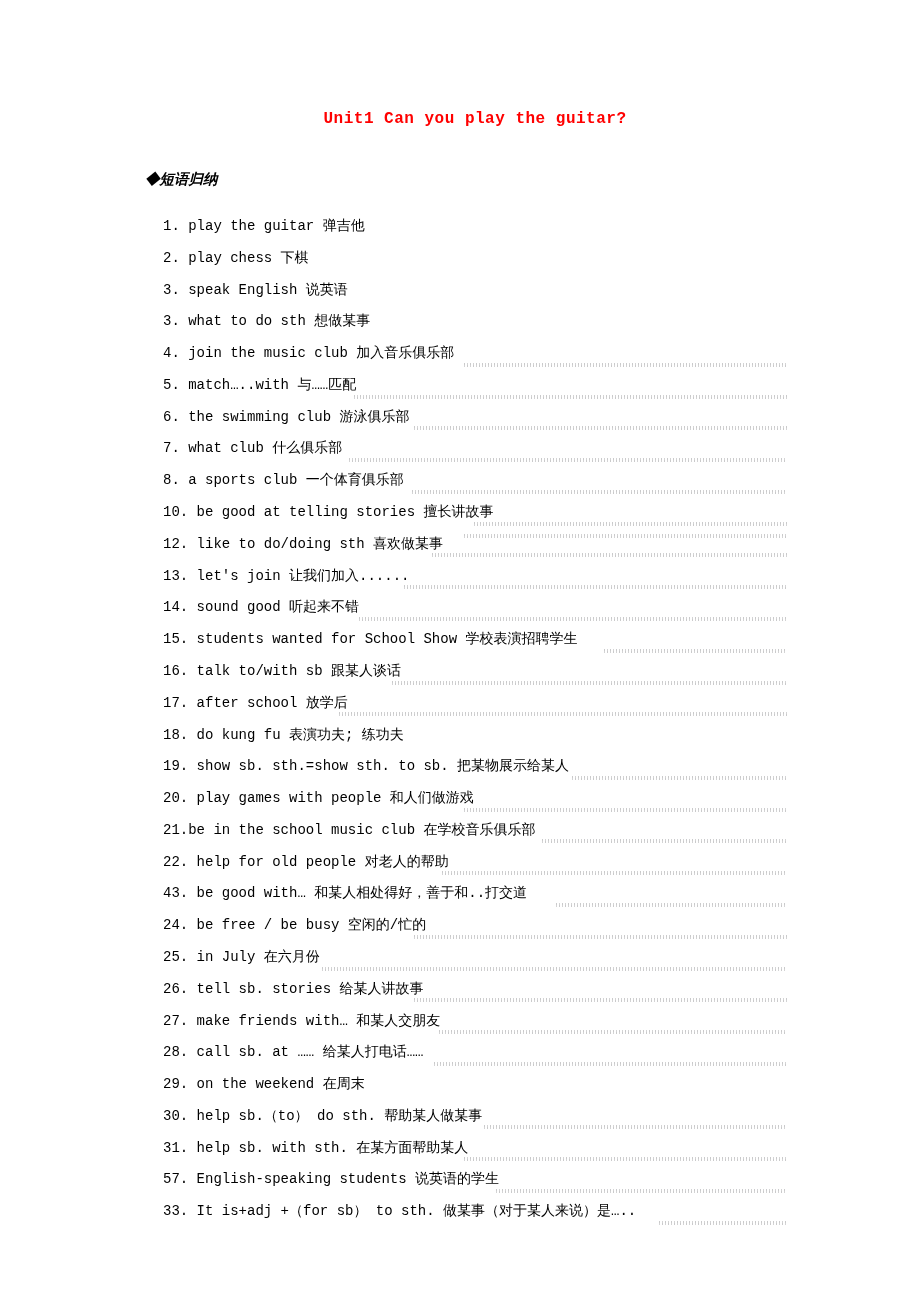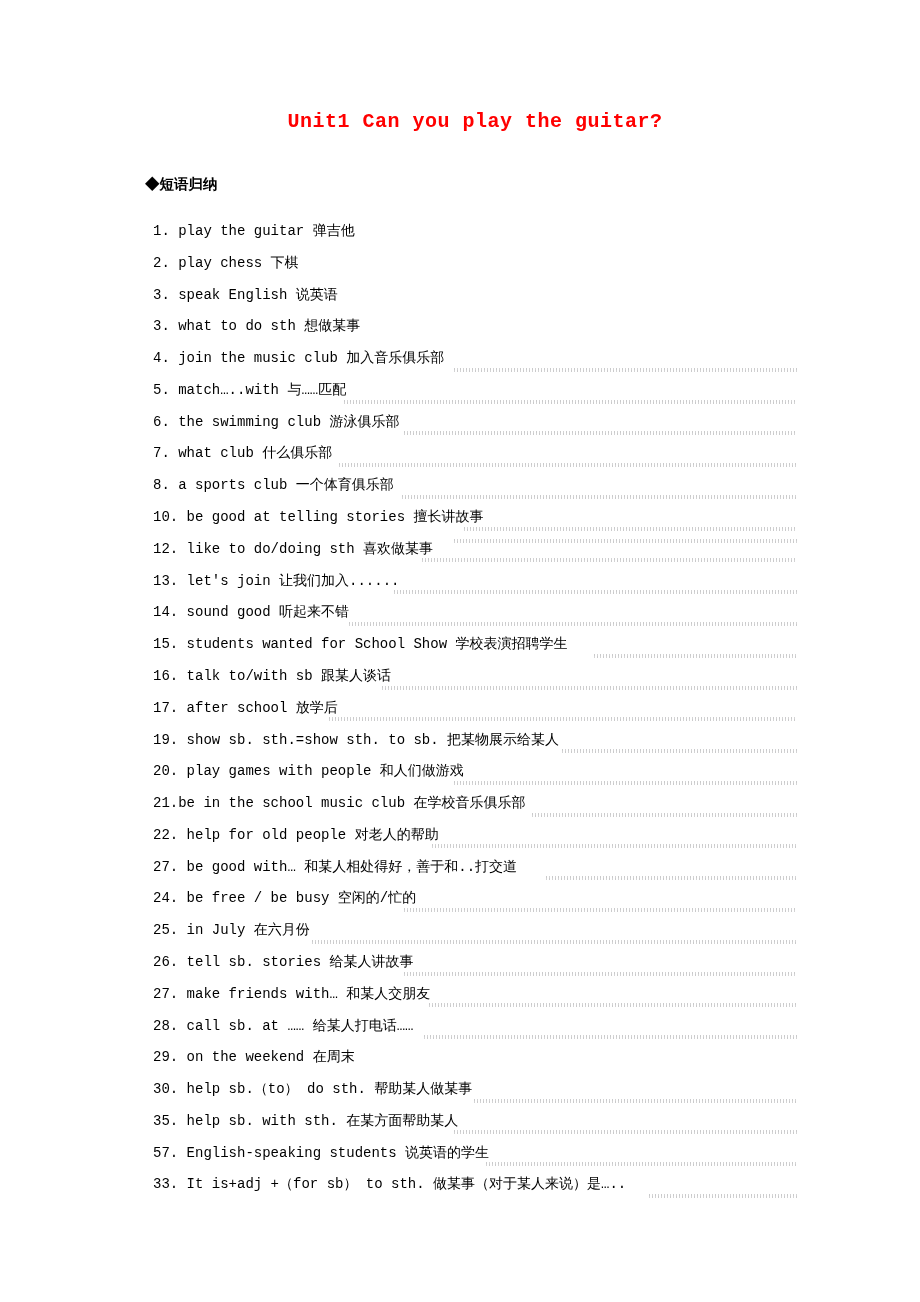--- a/index.html
+++ b/index.html
@@ -13,35 +13,36 @@
     min-height: 1302px;
     margin: 0 auto;
     padding: 110px 115px 60px 145px;
     box-sizing: border-box;
     position: relative;
   }
   .title {
     color: #ff0000;
     font-family: "Courier New", "SimSun", monospace;
     font-weight: bold;
-    font-size: 20px;
+    font-size: 16px;
     text-align: center;
     margin-bottom: 42px;
     letter-spacing: 0.5px;
   }
   .section-header {
     font-weight: bold;
     font-size: 14.5px;
     font-family: "SimSun", "宋体", serif;
     margin-bottom: 28px;
+    font-style: italic;
   }
   .item-list {
     list-style: none;
     padding: 0;
-    margin: 8px;
+    margin: 18px;
   }
   .item-row {
     position: relative;
     margin-bottom: 12.2px;
     font-size: 14px;
     font-family: "Courier New", "SimSun", monospace;
     color: #000;
     line-height: 1.4;
   }
   .item-text {
@@ -91,29 +92,30 @@
       <li class="item-row"><span class="item-text">7. what club 什么俱乐部</span><div class="wave" style="left: 185px;"></div></li>
       <li class="item-row"><span class="item-text">8. a sports club 一个体育俱乐部</span><div class="wave" style="left: 248px;"></div></li>
       <li class="item-row"><span class="item-text">10. be good at telling stories 擅长讲故事</span><div class="wave" style="left: 310px;"></div></li>
       <li class="item-row"><div class="wave" style="left: 300px;"></div></li>
       <li class="item-row"><span class="item-text">12. like to do/doing sth 喜欢做某事</span><div class="wave" style="left: 268px;"></div></li>
       <li class="item-row"><span class="item-text">13. let's join 让我们加入......</span><div class="wave" style="left: 240px;"></div></li>
       <li class="item-row"><span class="item-text">14. sound good 听起来不错</span><div class="wave" style="left: 195px;"></div></li>
       <li class="item-row"><span class="item-text">15. students wanted for School Show 学校表演招聘学生</span><div class="wave" style="left: 440px;"></div></li>
       <li class="item-row"><span class="item-text">16. talk to/with sb 跟某人谈话</span><div class="wave" style="left: 228px;"></div></li>
       <li class="item-row"><span class="item-text">17. after school 放学后</span><div class="wave" style="left: 175px;"></div></li>
+      <li class="item-row"><span class="item-text">18. do kung fu 表演功夫; 练功夫</span></li>
       <li class="item-row"><span class="item-text">19. show sb. sth.=show sth. to sb. 把某物展示给某人</span><div class="wave" style="left: 408px;"></div></li>
       <li class="item-row"><span class="item-text">20. play games with people 和人们做游戏</span><div class="wave" style="left: 300px;"></div></li>
       <li class="item-row"><span class="item-text">21.be in the school music club 在学校音乐俱乐部</span><div class="wave" style="left: 378px;"></div></li>
       <li class="item-row"><span class="item-text">22. help for old people 对老人的帮助</span><div class="wave" style="left: 278px;"></div></li>
-      <li class="item-row"><span class="item-text">27. be good with… 和某人相处得好，善于和..打交道</span><div class="wave" style="left: 392px;"></div></li>
+      <li class="item-row"><span class="item-text">43. be good with… 和某人相处得好，善于和..打交道</span><div class="wave" style="left: 392px;"></div></li>
       <li class="item-row"><span class="item-text">24. be free / be busy 空闲的/忙的</span><div class="wave" style="left: 250px;"></div></li>
       <li class="item-row"><span class="item-text">25. in July 在六月份</span><div class="wave" style="left: 158px;"></div></li>
       <li class="item-row"><span class="item-text">26. tell sb. stories 给某人讲故事</span><div class="wave" style="left: 250px;"></div></li>
       <li class="item-row"><span class="item-text">27. make friends with… 和某人交朋友</span><div class="wave" style="left: 275px;"></div></li>
       <li class="item-row"><span class="item-text">28. call sb. at …… 给某人打电话……</span><div class="wave" style="left: 270px;"></div></li>
       <li class="item-row"><span class="item-text">29. on the weekend 在周末</span></li>
       <li class="item-row"><span class="item-text">30. help sb.（to） do sth. 帮助某人做某事</span><div class="wave" style="left: 320px;"></div></li>
-      <li class="item-row"><span class="item-text">35. help sb. with sth. 在某方面帮助某人</span><div class="wave" style="left: 300px;"></div></li>
+      <li class="item-row"><span class="item-text">31. help sb. with sth. 在某方面帮助某人</span><div class="wave" style="left: 300px;"></div></li>
       <li class="item-row"><span class="item-text">57. English-speaking students 说英语的学生</span><div class="wave" style="left: 332px;"></div></li>
       <li class="item-row"><span class="item-text">33. It is+adj +（for sb） to sth.  做某事（对于某人来说）是…..</span><div class="wave" style="left: 495px;"></div></li>
     </ul>
 </div>
 
 </body></html>

